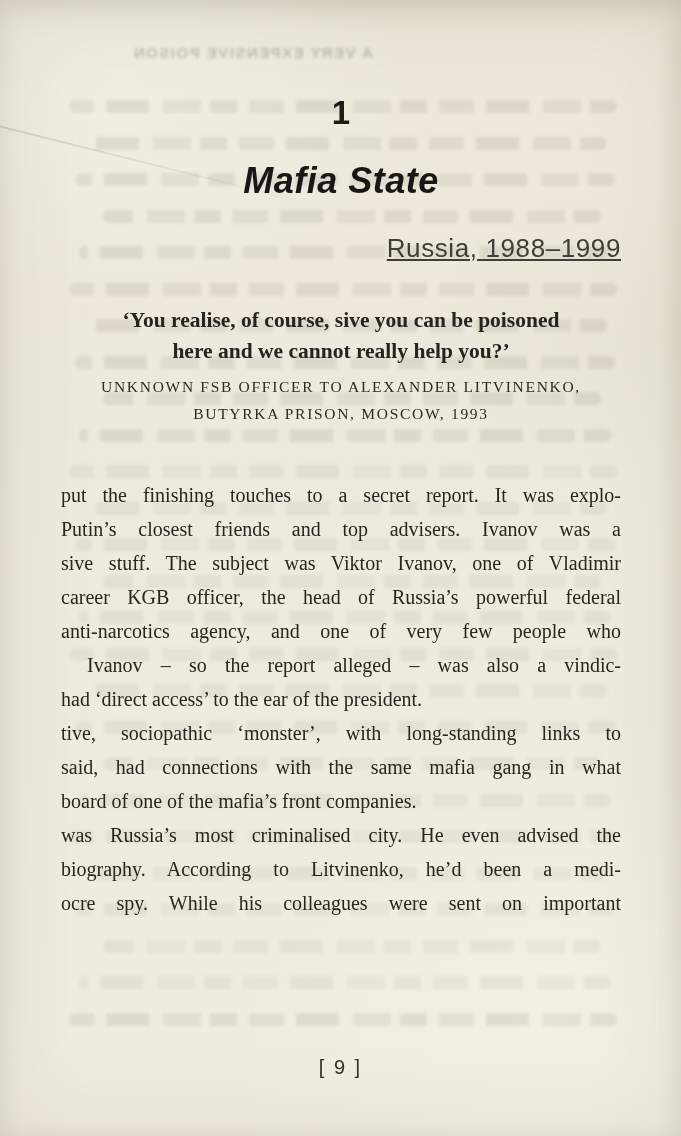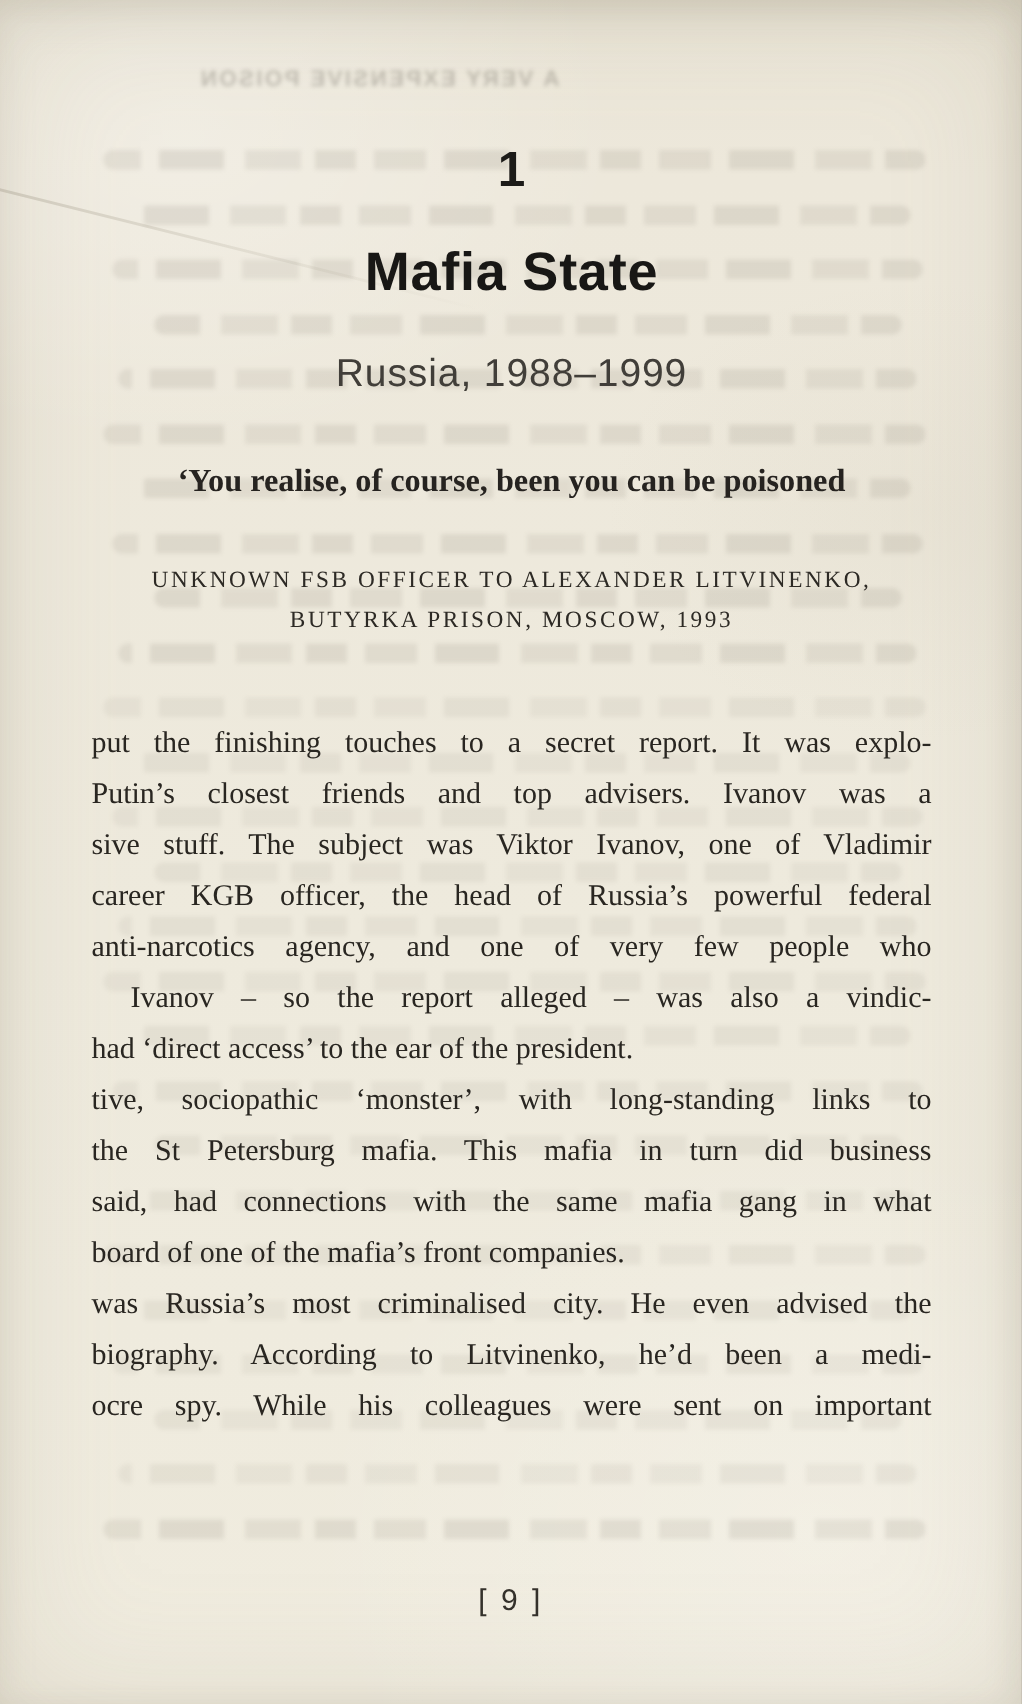--- a/index.html
+++ b/index.html
@@ -45,26 +45,26 @@
     letter-spacing:1.5px;color:rgba(110,105,95,.70);white-space:nowrap;
   }
   .col{position:absolute;left:61px;top:0;width:560px;}
   .chapter-number{
     position:absolute;top:94px;width:100%;text-align:center;
     font-family:"Liberation Sans", sans-serif;font-weight:700;font-size:33px;color:#1c1b18;
   }
   .chapter-title{
     position:absolute;top:160px;width:100%;text-align:center;
     font-family:"Liberation Sans", sans-serif;font-weight:700;font-size:36px;
-    letter-spacing:.5px;color:#181715;
+    letter-spacing:.5px;color:#181715;font-style:italic;
   }
   .chapter-subtitle{
-    position:absolute;top:233px;width:100%;text-align:center;
+    position:absolute;top:233px;width:100%;text-align:right;
     font-family:"Liberation Sans", sans-serif;font-weight:400;font-size:26px;
-    letter-spacing:.6px;color:#413e39;
+    letter-spacing:.6px;color:#413e39;text-decoration:underline;
   }
   .epigraph-quote{
     position:absolute;top:305px;width:100%;text-align:center;
     font-weight:700;font-size:21.5px;line-height:31px;color:#262320;
   }
   .epigraph-attribution{
     position:absolute;top:373px;width:100%;text-align:center;
     font-size:15.5px;line-height:27px;letter-spacing:1.7px;color:#2d2a25;
   }
   .body-text{
@@ -123,40 +123,40 @@
 
   <div class="col">
 
     <div class="chapter-number">1</div>
 
     <div class="chapter-title">Mafia State</div>
 
     <div class="chapter-subtitle">Russia, 1988–1999</div>
 
     <div class="epigraph-quote">
-      <div>‘You realise, of course, been you can be poisoned</div>
+      <div>‘You realise, of course, sive you can be poisoned</div>
+      <div>here and we cannot really help you?’</div>
     </div>
 
     <div class="epigraph-attribution">
       <div>UNKNOWN FSB OFFICER TO ALEXANDER LITVINENKO,</div>
       <div>BUTYRKA PRISON, MOSCOW, 1993</div>
     </div>
 
     <div class="body-text">
 
       <div class="line">put the finishing touches to a secret report. It was explo-</div>
       <div class="line">Putin’s closest friends and top advisers. Ivanov was a</div>
       <div class="line">sive stuff. The subject was Viktor Ivanov, one of Vladimir</div>
       <div class="line">career KGB officer, the head of Russia’s powerful federal</div>
       <div class="line">anti-narcotics agency, and one of very few people who</div>
       <div class="line indent">Ivanov – so the report alleged – was also a vindic-</div>
 
       <div class="line last">had ‘direct access’ to the ear of the president.</div>
       <div class="line">tive, sociopathic ‘monster’, with long-standing links to</div>
-      <div class="line">the St Petersburg mafia. This mafia in turn did business</div>
       <div class="line">said, had connections with the same mafia gang in what</div>
       <div class="line last">board of one of the mafia’s front companies.</div>
       <div class="line">was Russia’s most criminalised city. He even advised the</div>
 
       <div class="line">biography. According to Litvinenko, he’d been a medi-</div>
       <div class="line">ocre spy. While his colleagues were sent on important</div>
     </div>
 
   </div>
 

